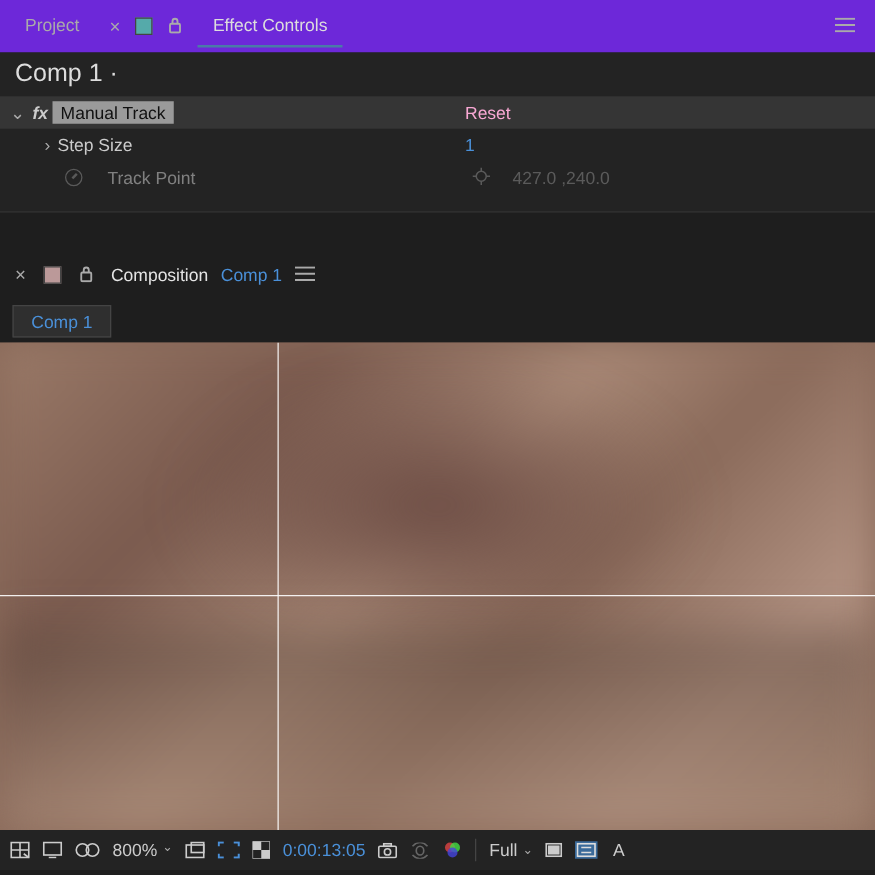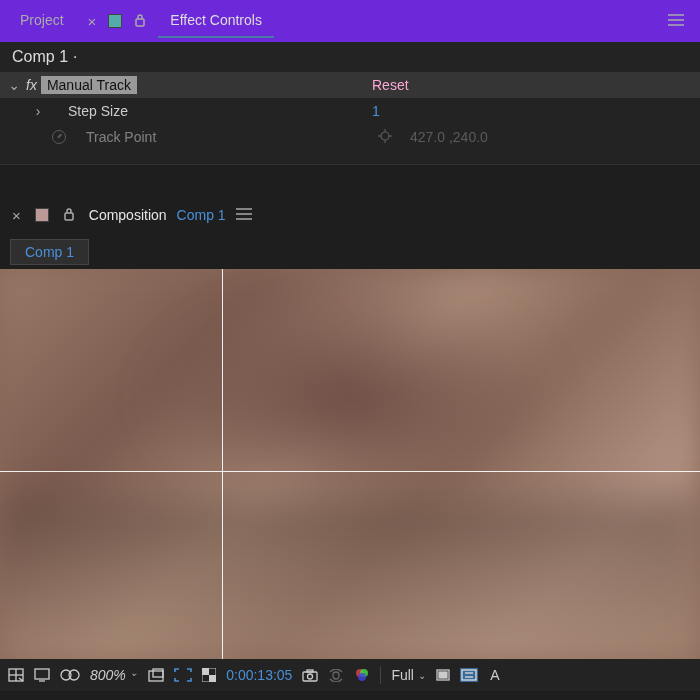--- a/index.html
+++ b/index.html
@@ -7,26 +7,26 @@
 
   .panel-tabs { display: flex; align-items: center; height: 42px; background: #6d28d9; padding: 0 8px; gap: 8px; }
   .tab { padding: 8px 12px; color: #aaa; cursor: pointer; border-bottom: 2px solid transparent; }
   .tab.active { color: #ddd; border-bottom: 2px solid #4a7aa8; }
   .tab-close { color: #aaa; cursor: pointer; padding: 4px; font-size: 15px; }
   .swatch { width: 14px; height: 14px; background: #5aa; border: 1px solid #444; }
   .lock-icon { color: #aaa; padding: 0 4px; }
   .hamburger { margin-left: auto; color: #aaa; padding: 4px 8px; cursor: pointer; }
 
   .ec-panel { background: #232323; border-bottom: 1px solid #333; }
-  .comp-source { padding: 6px 12px; color: #ddd; font-size: 16px; }
+  .comp-source { padding: 6px 12px; color: #ddd; font-size: 20px; }
   .effect-row { display: flex; align-items: center; height: 26px; padding: 0 6px; }
   .effect-row.header { background: #353535; }
   .effect-row.disabled { opacity: 0.55; }
   .toggler { width: 16px; text-align: center; color: #aaa; cursor: pointer; }
-  .fx-badge { font-style: italic; font-weight: normal; padding: 0 4px; color: #ccc; }
+  .fx-badge { font-style: italic; font-weight: bold; padding: 0 4px; color: #ccc; }
   .effect-name-box { background: #9a9a9a; color: #111; padding: 1px 6px; margin-right: auto; }
   .prop-name { color: #ccc; margin-left: 22px; }
   .prop-value { color: #4a90d9; position: absolute; left: 372px; }
   .reset-link { color: #f9a8d4; position: absolute; left: 372px; cursor: pointer; }
   .stopwatch { width: 14px; height: 14px; border: 1.5px solid #888; border-radius: 50%; margin-left: 22px; position: relative; }
   .stopwatch::after { content:""; position:absolute; width:5px; height:1.5px; background:#888; top:4px; left:4px; transform:rotate(-45deg);}
   .crosshair { color: #888; position: absolute; left: 378px; }
   .pt-val { color: #888; position: absolute; left: 410px; text-align: center; }
   .effect-spacer { width: 24px; }
   .row-rel { position: relative; }
@@ -39,21 +39,21 @@
   .breadcrumb { display: inline-block; background: #2f2f2f; border: 1px solid #444; padding: 4px 14px; color: #4a90d9; font-size: 14px; cursor: pointer; }
 
   .viewer { position: relative; width: 700px; height: 390px; background: #8a6a5a; overflow: hidden; }
   .crossh-v { position: absolute; left: 222px; top: 0; width: 1px; height: 100%; background: rgba(255,255,255,0.9); }
   .crossh-h { position: absolute; left: 0; top: 202px; width: 100%; height: 1px; background: rgba(255,255,255,0.9); }
 
   .bottom-bar { display: flex; align-items: center; height: 32px; background: #232323; padding: 0 8px; gap: 10px; color: #ccc; font-size: 14px; }
   .bb-icon { color: #ccc; cursor: pointer; display: inline-flex; align-items: center; }
   .bb-icon.blue svg { stroke: #4a90d9; }
   .bb-icon.disabled { opacity: 0.4; }
-  .zoom { display: flex; align-items: flex-start; gap: 4px; cursor: pointer; font-style: italic; }
+  .zoom { display: flex; align-items: flex-start; gap: 4px; cursor: pointer; }
   .dd-caret { font-size: 10px; color: #aaa; }
   .timecode { color: #4a90d9; cursor: text; }
   .res { display: flex; align-items: center; gap: 4px; cursor: pointer; }
   .sep { width: 1px; height: 18px; background: #444; }
 
   
   .blk { position:absolute; }
 </style>
 </head>
 <body>
@@ -84,21 +84,21 @@
   <div class="effect-row header row-rel">
     <span class="toggler">⌄</span>
     <span class="fx-badge">fx</span>
     <span class="effect-name-box">Manual Track</span>
     <span class="reset-link">Reset</span>
   </div>
 
   <div class="effect-row row-rel">
     <span class="effect-spacer"></span>
     <span class="toggler">›</span>
-    <span class="prop-name" style="margin-left:22px;">Step Size</span>
+    <span class="prop-name" style="margin-left:0;">Step Size</span>
     <span class="prop-value">1</span>
   </div>
 
   <div class="effect-row row-rel disabled">
     <span class="effect-spacer"></span>
     <span class="stopwatch"></span>
     <span class="prop-name" style="margin-left:20px;">Track Point</span>
     <span class="crosshair">
       <svg width="14" height="14" viewBox="0 0 14 14" fill="none" stroke="#888" stroke-width="1.2">
           <circle cx="7" cy="7" r="4"></circle>

